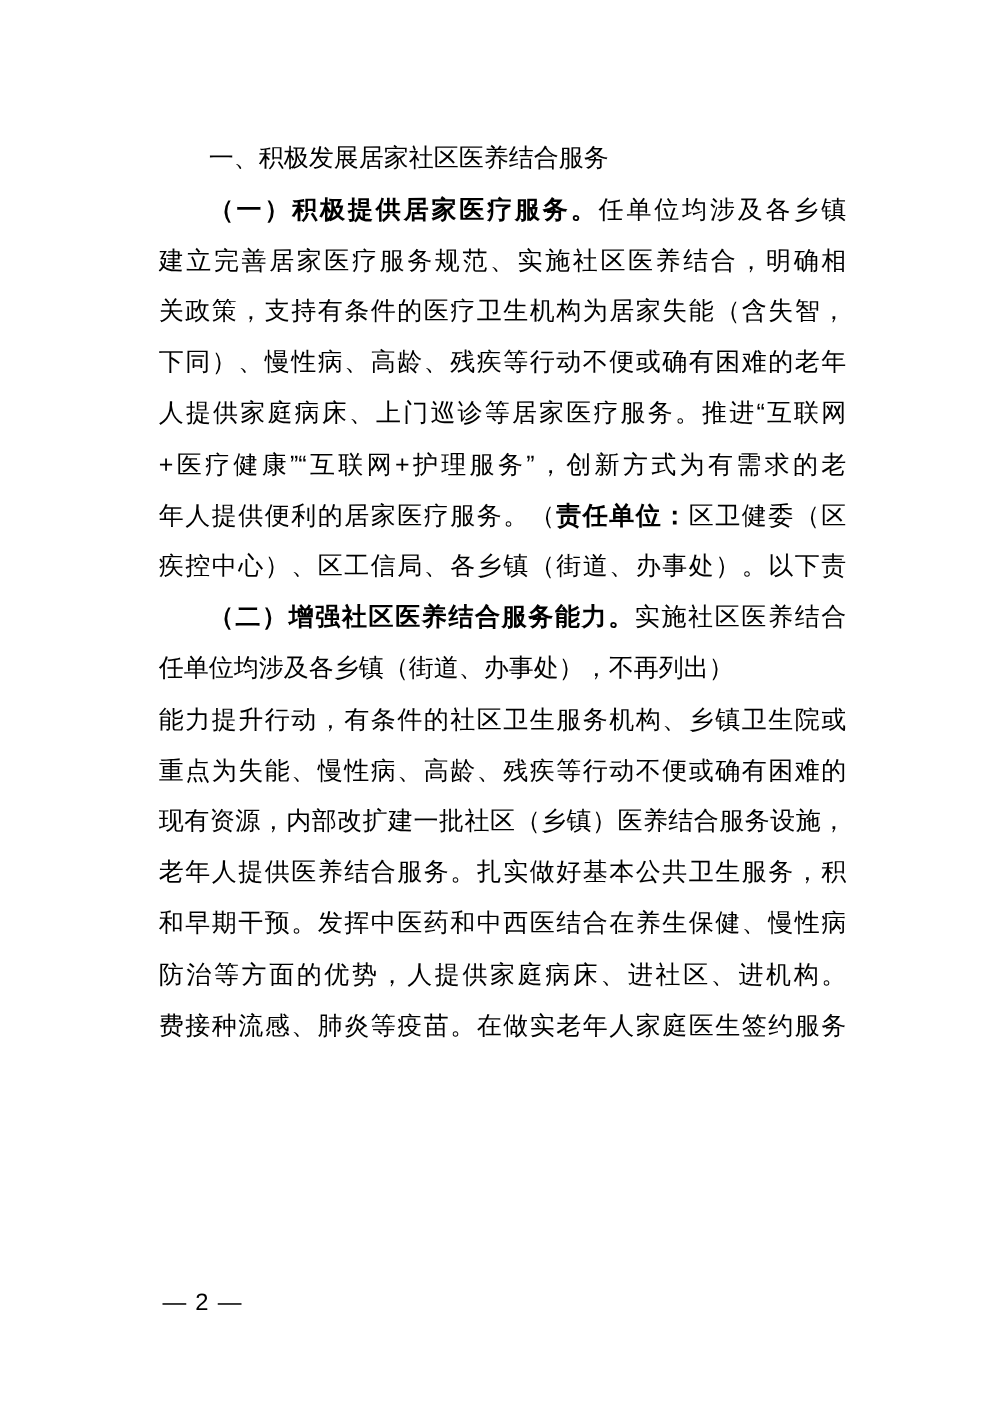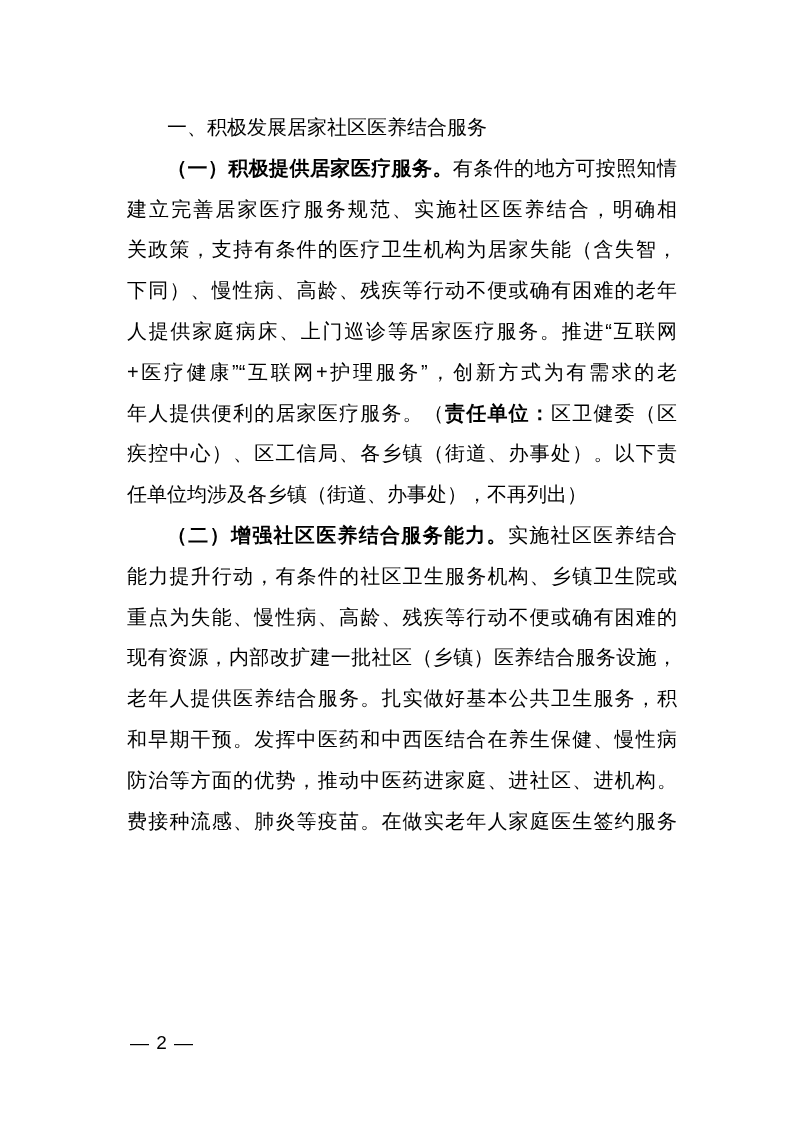--- a/index.html
+++ b/index.html
@@ -56,32 +56,32 @@
     color: #000000;
     letter-spacing: 1px;
   }
 </style>
 </head>
 <body>
 
 <div class="page">
   <div class="doc-body" id="doc-body">
       <div class="line indent no-justify"><span class="seg">一、积极发展居家社区医养结合服务</span></div>
-      <div class="line indent"><span class="seg-bold">（一）积极提供居家医疗服务。</span><span class="seg">有条件的地方可按照知情</span></div>
+      <div class="line indent"><span class="seg-bold">（一）积极提供居家医疗服务。</span><span class="seg">任单位均涉及各乡镇</span></div>
       <div class="line"><span class="seg">建立完善居家医疗服务规范、实施社区医养结合，明确相</span></div>
       <div class="line"><span class="seg">关政策，支持有条件的医疗卫生机构为居家失能（含失智，</span></div>
       <div class="line"><span class="seg">下同）、慢性病、高龄、残疾等行动不便或确有困难的老年</span></div>
       <div class="line"><span class="seg">人提供家庭病床、上门巡诊等居家医疗服务。推进“互联网</span></div>
       <div class="line"><span class="seg">+医疗健康”“互联网+护理服务”，创新方式为有需求的老</span></div>
       <div class="line"><span class="seg">年人提供便利的居家医疗服务。（</span><span class="seg-bold">责任单位：</span><span class="seg">区卫健委（区</span></div>
       <div class="line"><span class="seg">疾控中心）、区工信局、各乡镇（街道、办事处）。以下责</span></div>
+      <div class="line indent"><span class="seg-bold">（二）增强社区医养结合服务能力。</span><span class="seg">实施社区医养结合</span></div>
       <div class="line no-justify"><span class="seg">任单位均涉及各乡镇（街道、办事处），不再列出）</span></div>
-      <div class="line indent"><span class="seg-bold">（二）增强社区医养结合服务能力。</span><span class="seg">实施社区医养结合</span></div>
       <div class="line"><span class="seg">能力提升行动，有条件的社区卫生服务机构、乡镇卫生院或</span></div>
       <div class="line"><span class="seg">重点为失能、慢性病、高龄、残疾等行动不便或确有困难的</span></div>
       <div class="line"><span class="seg">现有资源，内部改扩建一批社区（乡镇）医养结合服务设施，</span></div>
       <div class="line"><span class="seg">老年人提供医养结合服务。扎实做好基本公共卫生服务，积</span></div>
       <div class="line"><span class="seg">和早期干预。发挥中医药和中西医结合在养生保健、慢性病</span></div>
-      <div class="line"><span class="seg">防治等方面的优势，推动中医药进家庭、进社区、进机构。</span></div>
+      <div class="line"><span class="seg">防治等方面的优势，人提供家庭病床、进社区、进机构。</span></div>
       <div class="line"><span class="seg">费接种流感、肺炎等疫苗。在做实老年人家庭医生签约服务</span></div>
     </div>
   <div class="page-footer">— 2 —</div>
 </div>
 
 </body></html>

